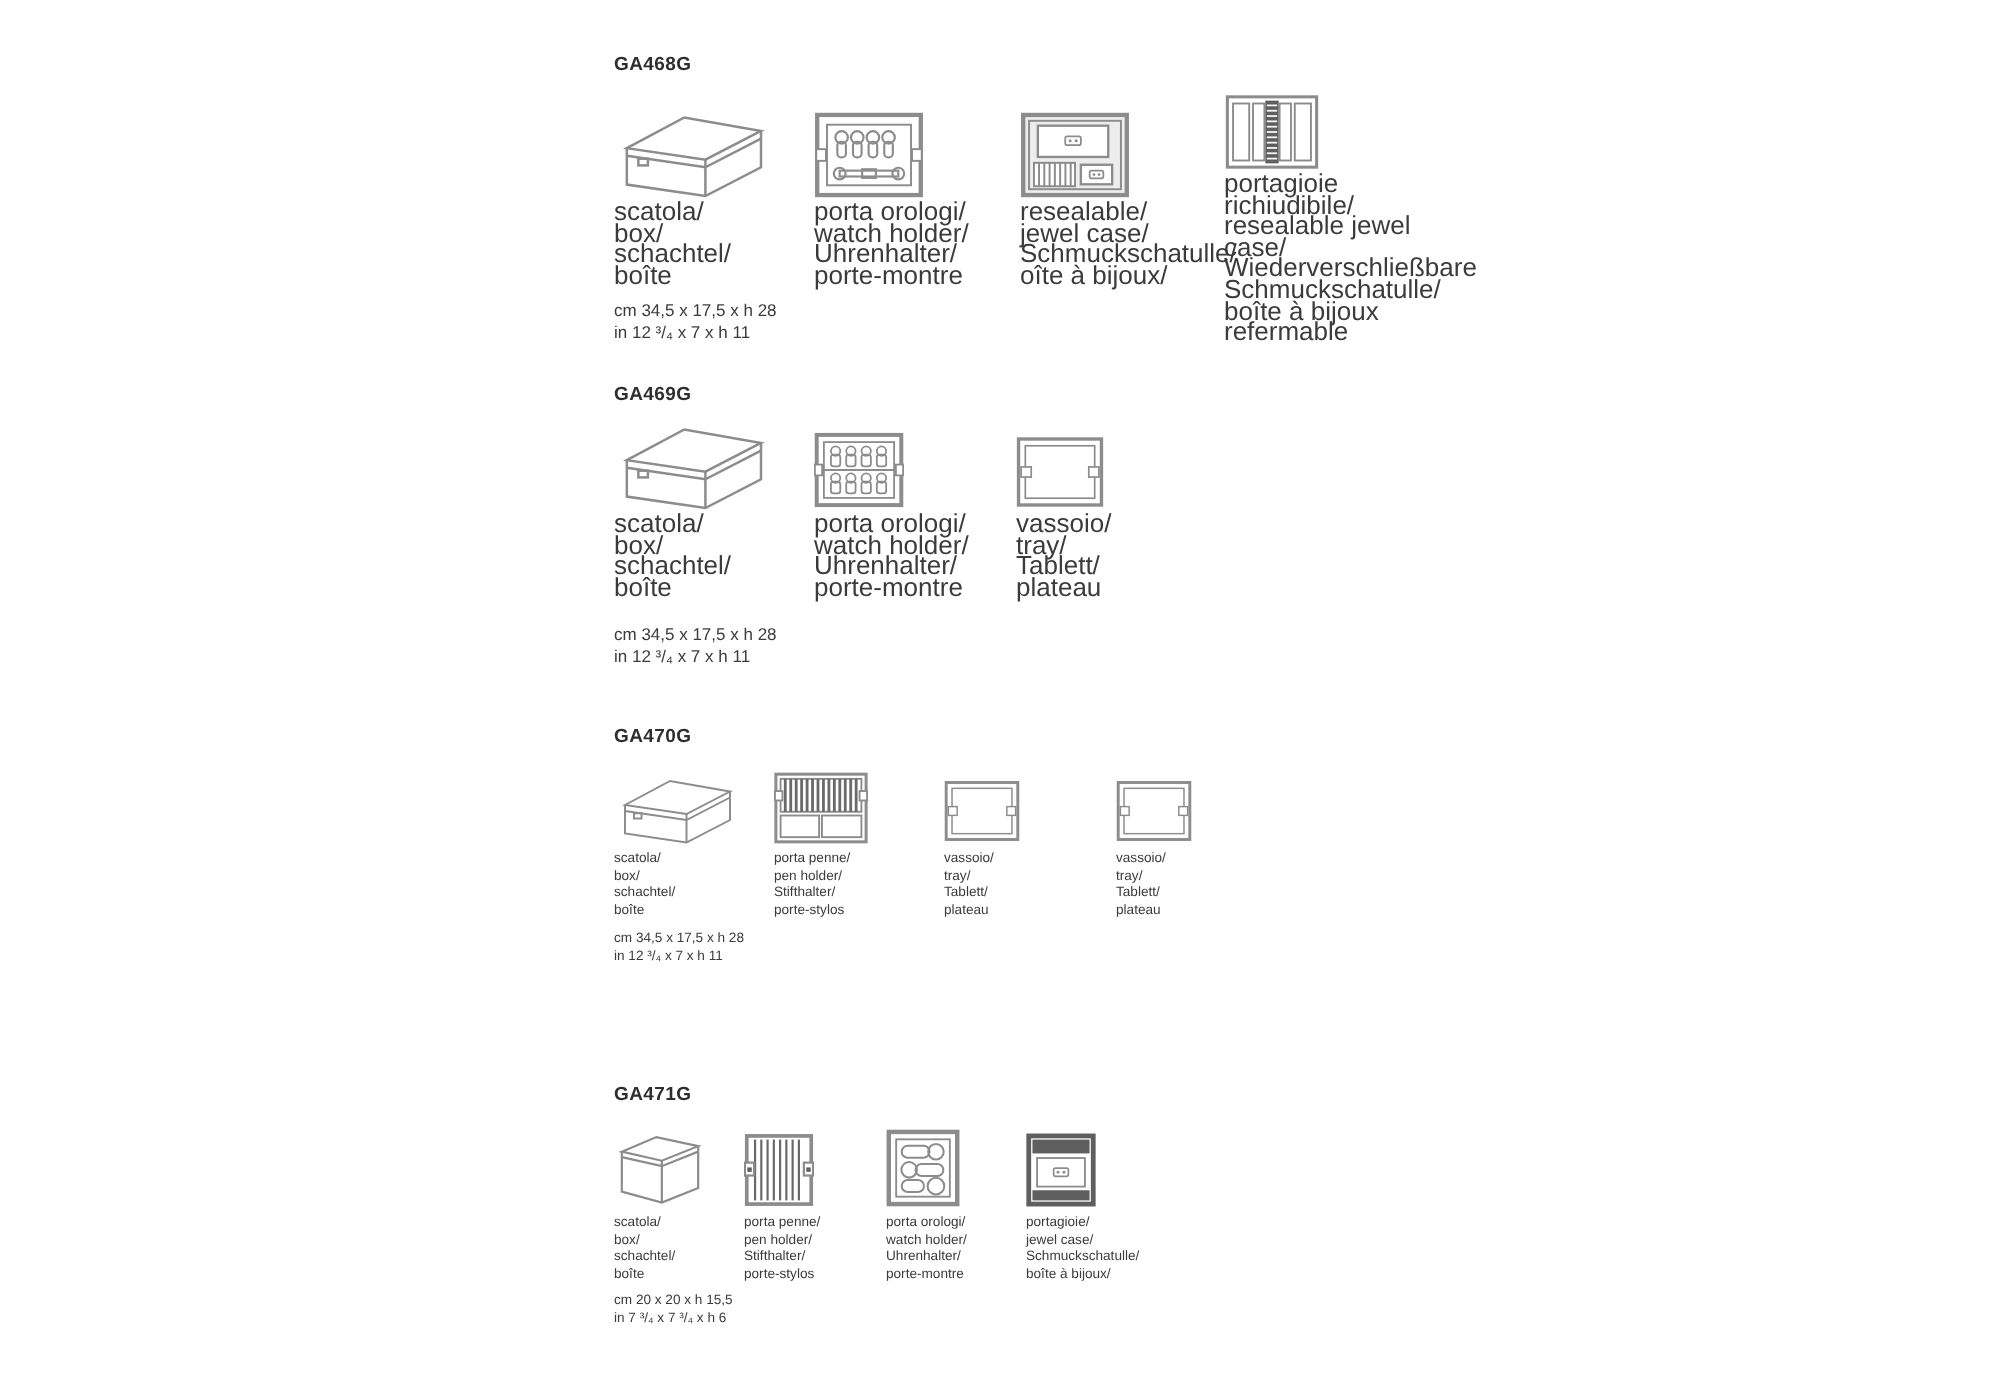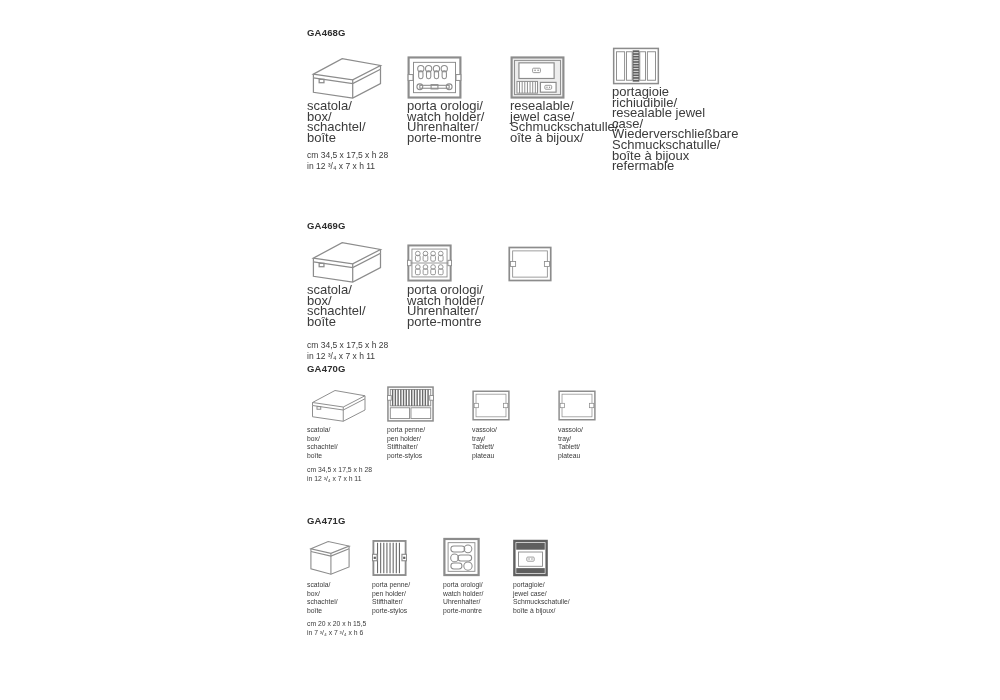--- a/index.html
+++ b/index.html
@@ -277,21 +277,21 @@
           </svg>
         </div>
       <div class="labels">portagioie richiudibile/
 resealable jewel case/
 Wiederverschließbare
 Schmuckschatulle/
 boîte à bijoux refermable</div>
     </div>
   </section>
 
-  <section class="group g2" style="top:220px">
+  <section class="group g2" style="top:192px">
     <h2 class="code">GA469G</h2>
     <div class="item" style="left:0;top:22px;width:96px">
       <div class="icon">
           <svg width="78" height="46">
             <use href="#sym-box-wide"></use>
           </svg>
         </div>
       <div class="labels">scatola/
 box/
 schachtel/
@@ -309,20 +309,24 @@
 watch holder/
 Uhrenhalter/
 porte-montre</div>
     </div>
     <div class="item" style="left:201px;top:22px;width:96px">
       <div class="icon">
           <svg width="44" height="38">
             <use href="#sym-tray"></use>
           </svg>
         </div>
+      <div class="labels">vassoio/
+tray/
+Tablett/
+plateau</div>
     </div>
   </section>
 
   <section class="group g3" style="top:363px">
     <h2 class="code">GA470G</h2>
     <div class="item" style="left:0;top:21px;width:76px">
       <div class="icon">
           <svg width="62" height="36">
             <use href="#sym-box-wide"></use>
           </svg>
@@ -362,21 +366,21 @@
             <use href="#sym-tray"></use>
           </svg>
         </div>
       <div class="labels">vassoio/
 tray/
 Tablett/
 plateau</div>
     </div>
   </section>
 
-  <section class="group g4" style="top:515px">
+  <section class="group g4" style="top:542px">
     <h2 class="code">GA471G</h2>
     <div class="item" style="left:0;top:21px;width:62px">
       <div class="icon">
           <svg width="46" height="40">
             <use href="#sym-box-small"></use>
           </svg>
         </div>
       <div class="labels">scatola/
 box/
 schachtel/

